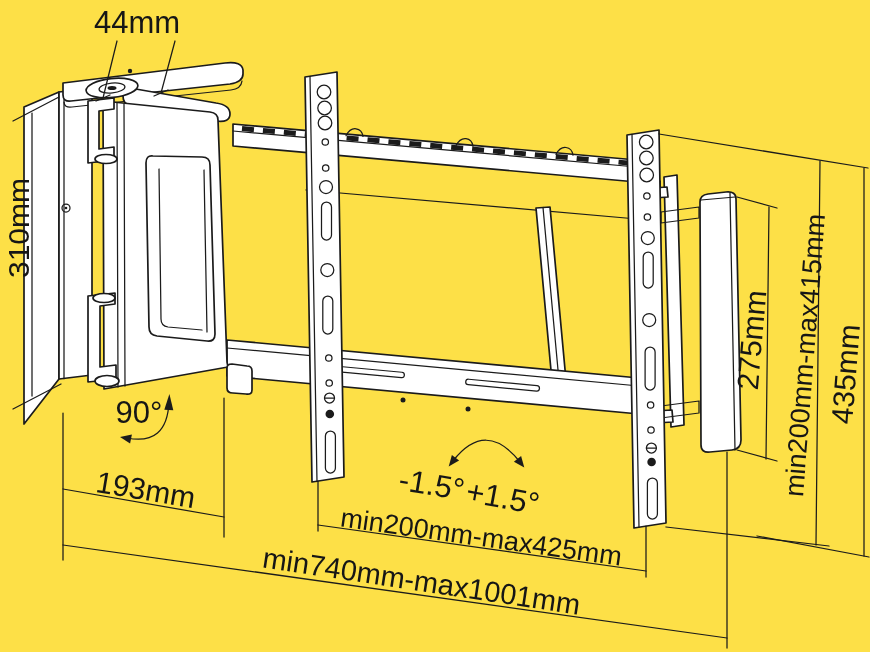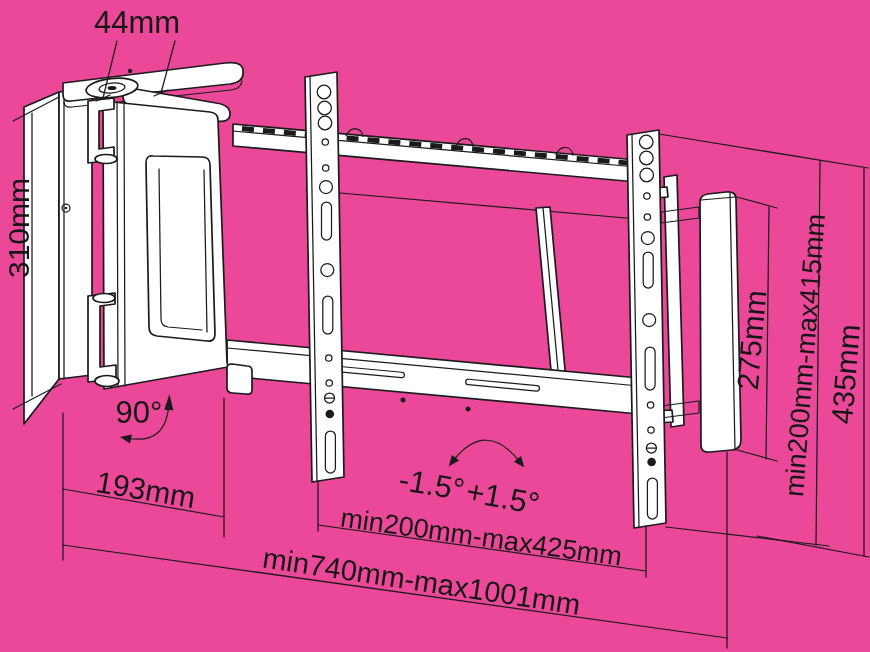--- a/index.html
+++ b/index.html
@@ -1,16 +1,16 @@
 <!DOCTYPE html>
 <html><head>
 <meta charset="utf-8">
 <style>
   html,body{margin:0;padding:0;background:#fff;}
-  .stage{position:relative;width:870px;height:652px;background:#ec4899;overflow:hidden;}
+  .stage{position:relative;width:870px;height:652px;background:#fde047;overflow:hidden;}
   svg{position:absolute;left:0;top:0;}
   .sw{fill:#ffffff;stroke:#1b1b1b;stroke-width:1.7;stroke-linejoin:round;stroke-linecap:round;}
   .thin{fill:none;stroke:#1b1b1b;stroke-width:1.25;stroke-linejoin:round;stroke-linecap:round;}
   .blk{fill:#1b1b1b;stroke:none;}
   .hatch{stroke:#1b1b1b;stroke-width:5;stroke-dasharray:12 9;fill:none;}
   text{font-family:"Liberation Sans","DejaVu Sans",sans-serif;fill:#161616;}
   .t31{font-size:31px;}
   .t30{font-size:30px;}
   .t29{font-size:29px;}
   .t27{font-size:27px;}

